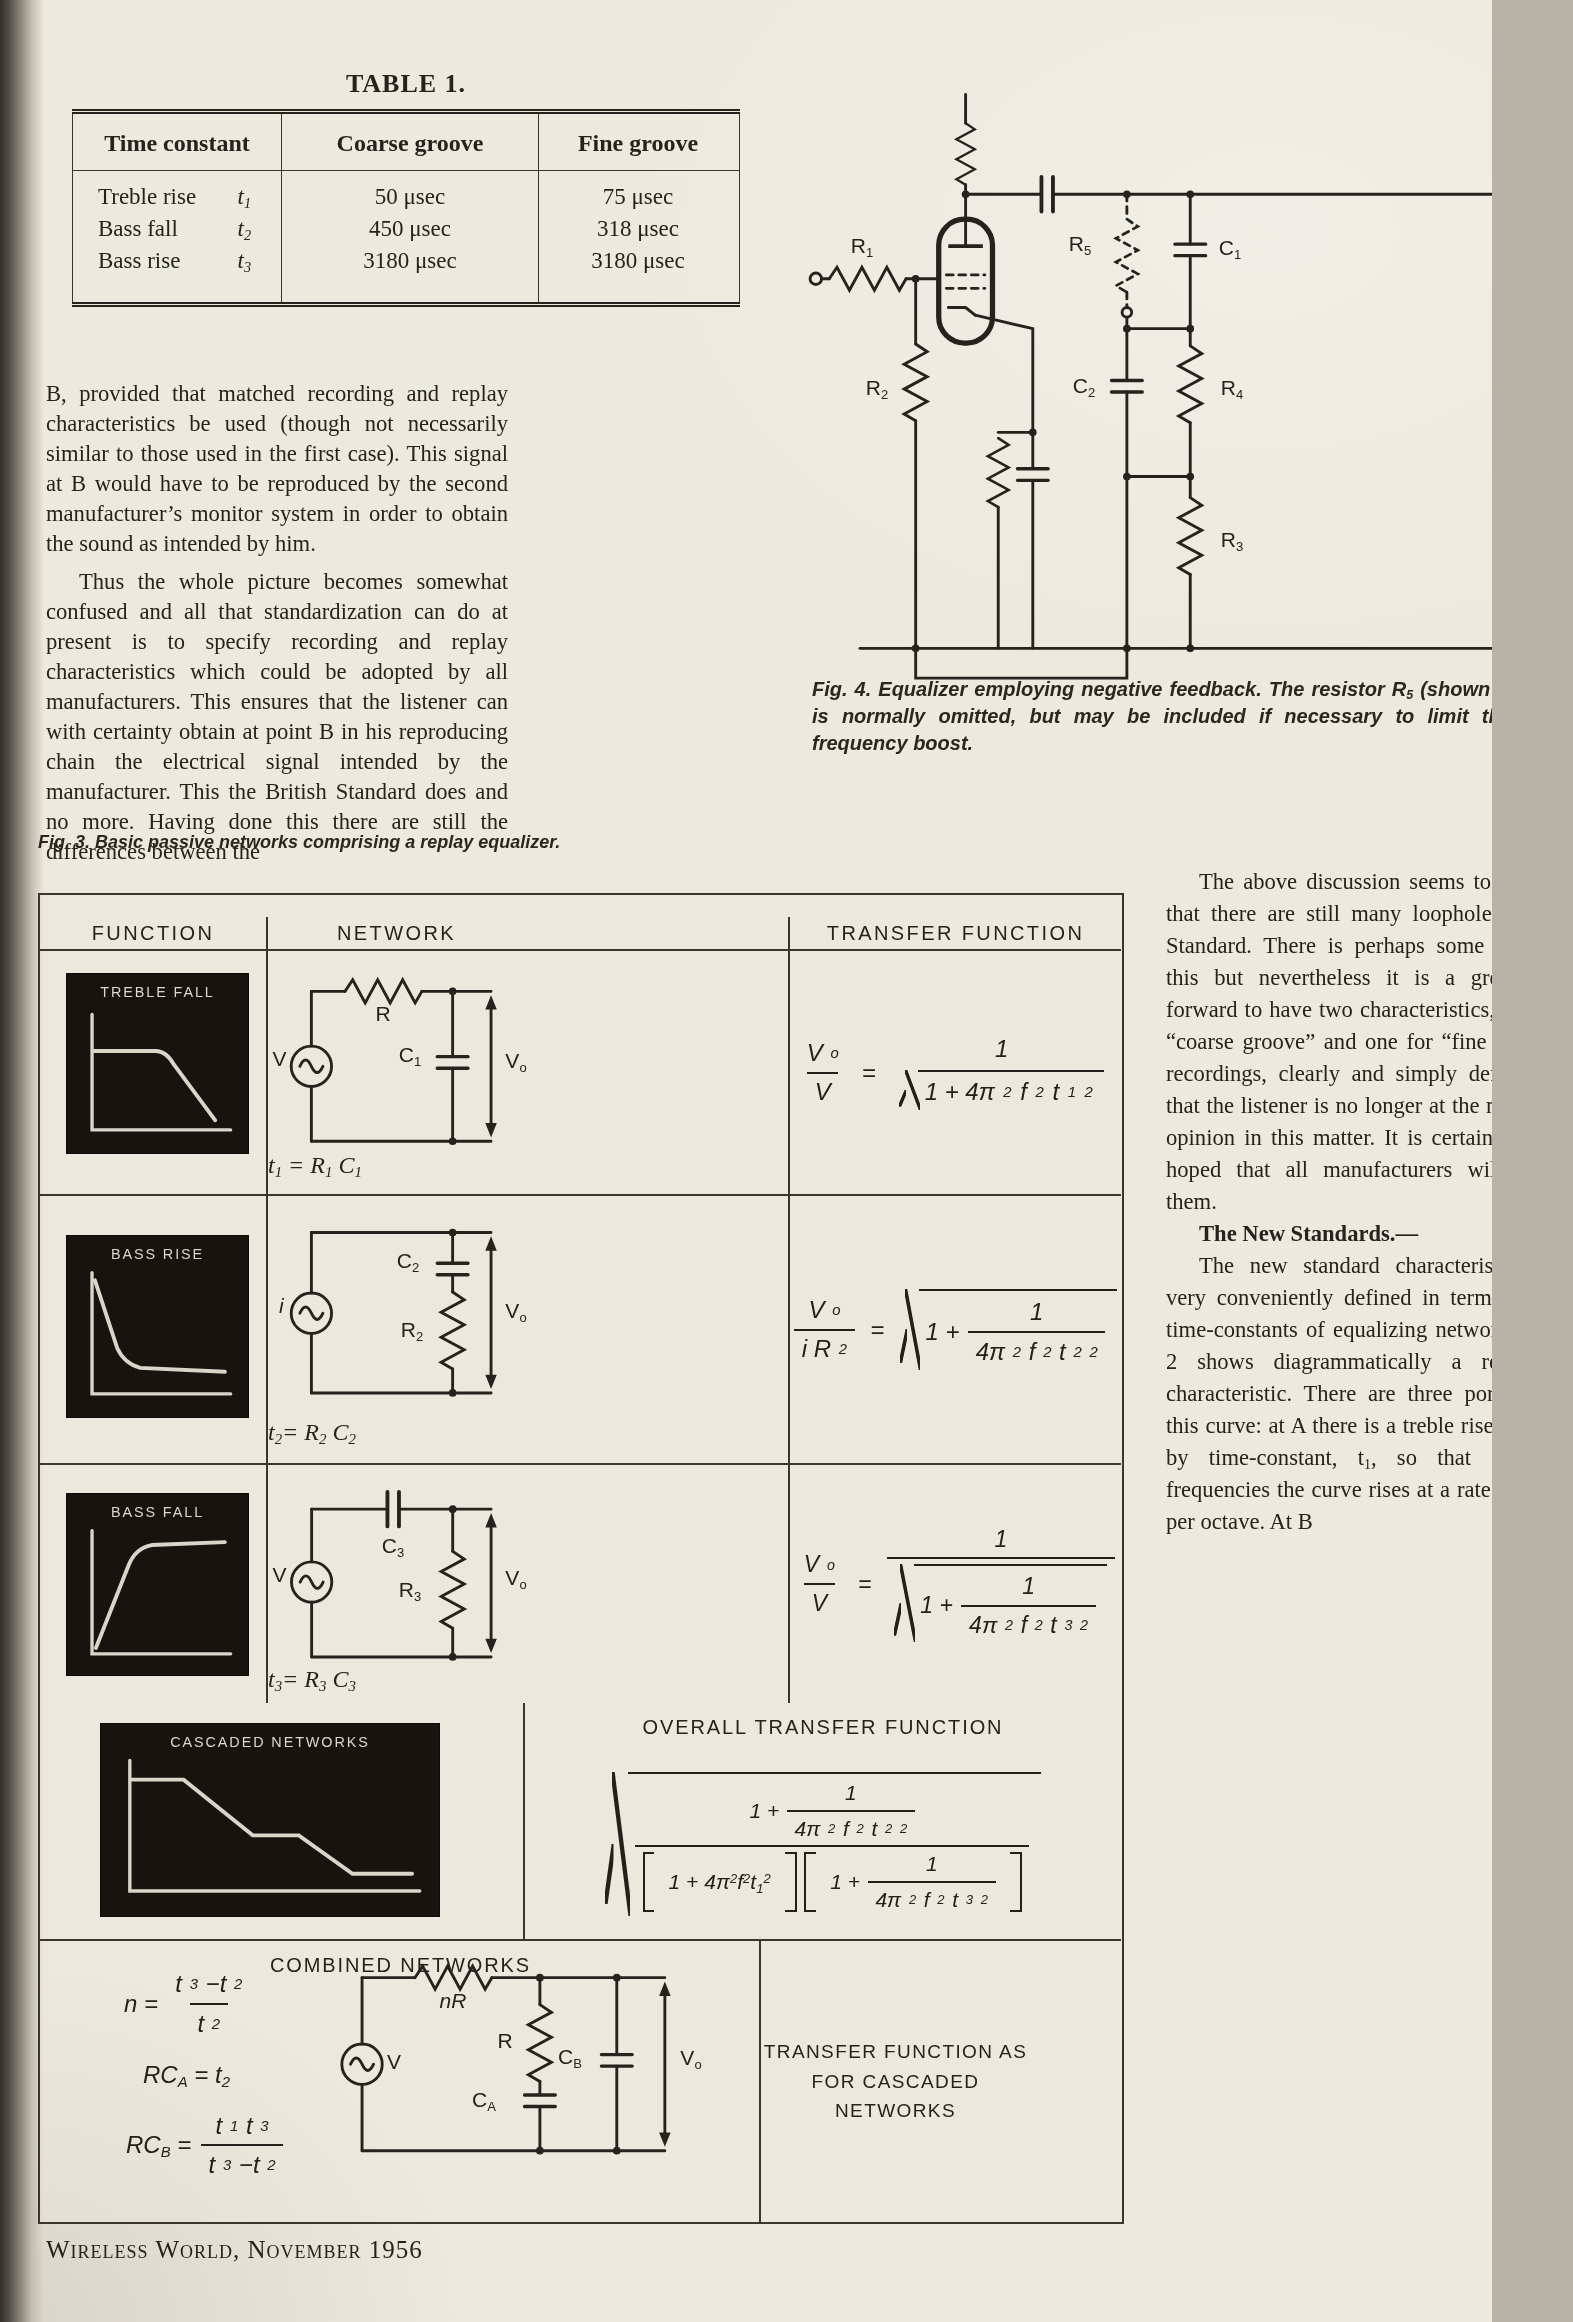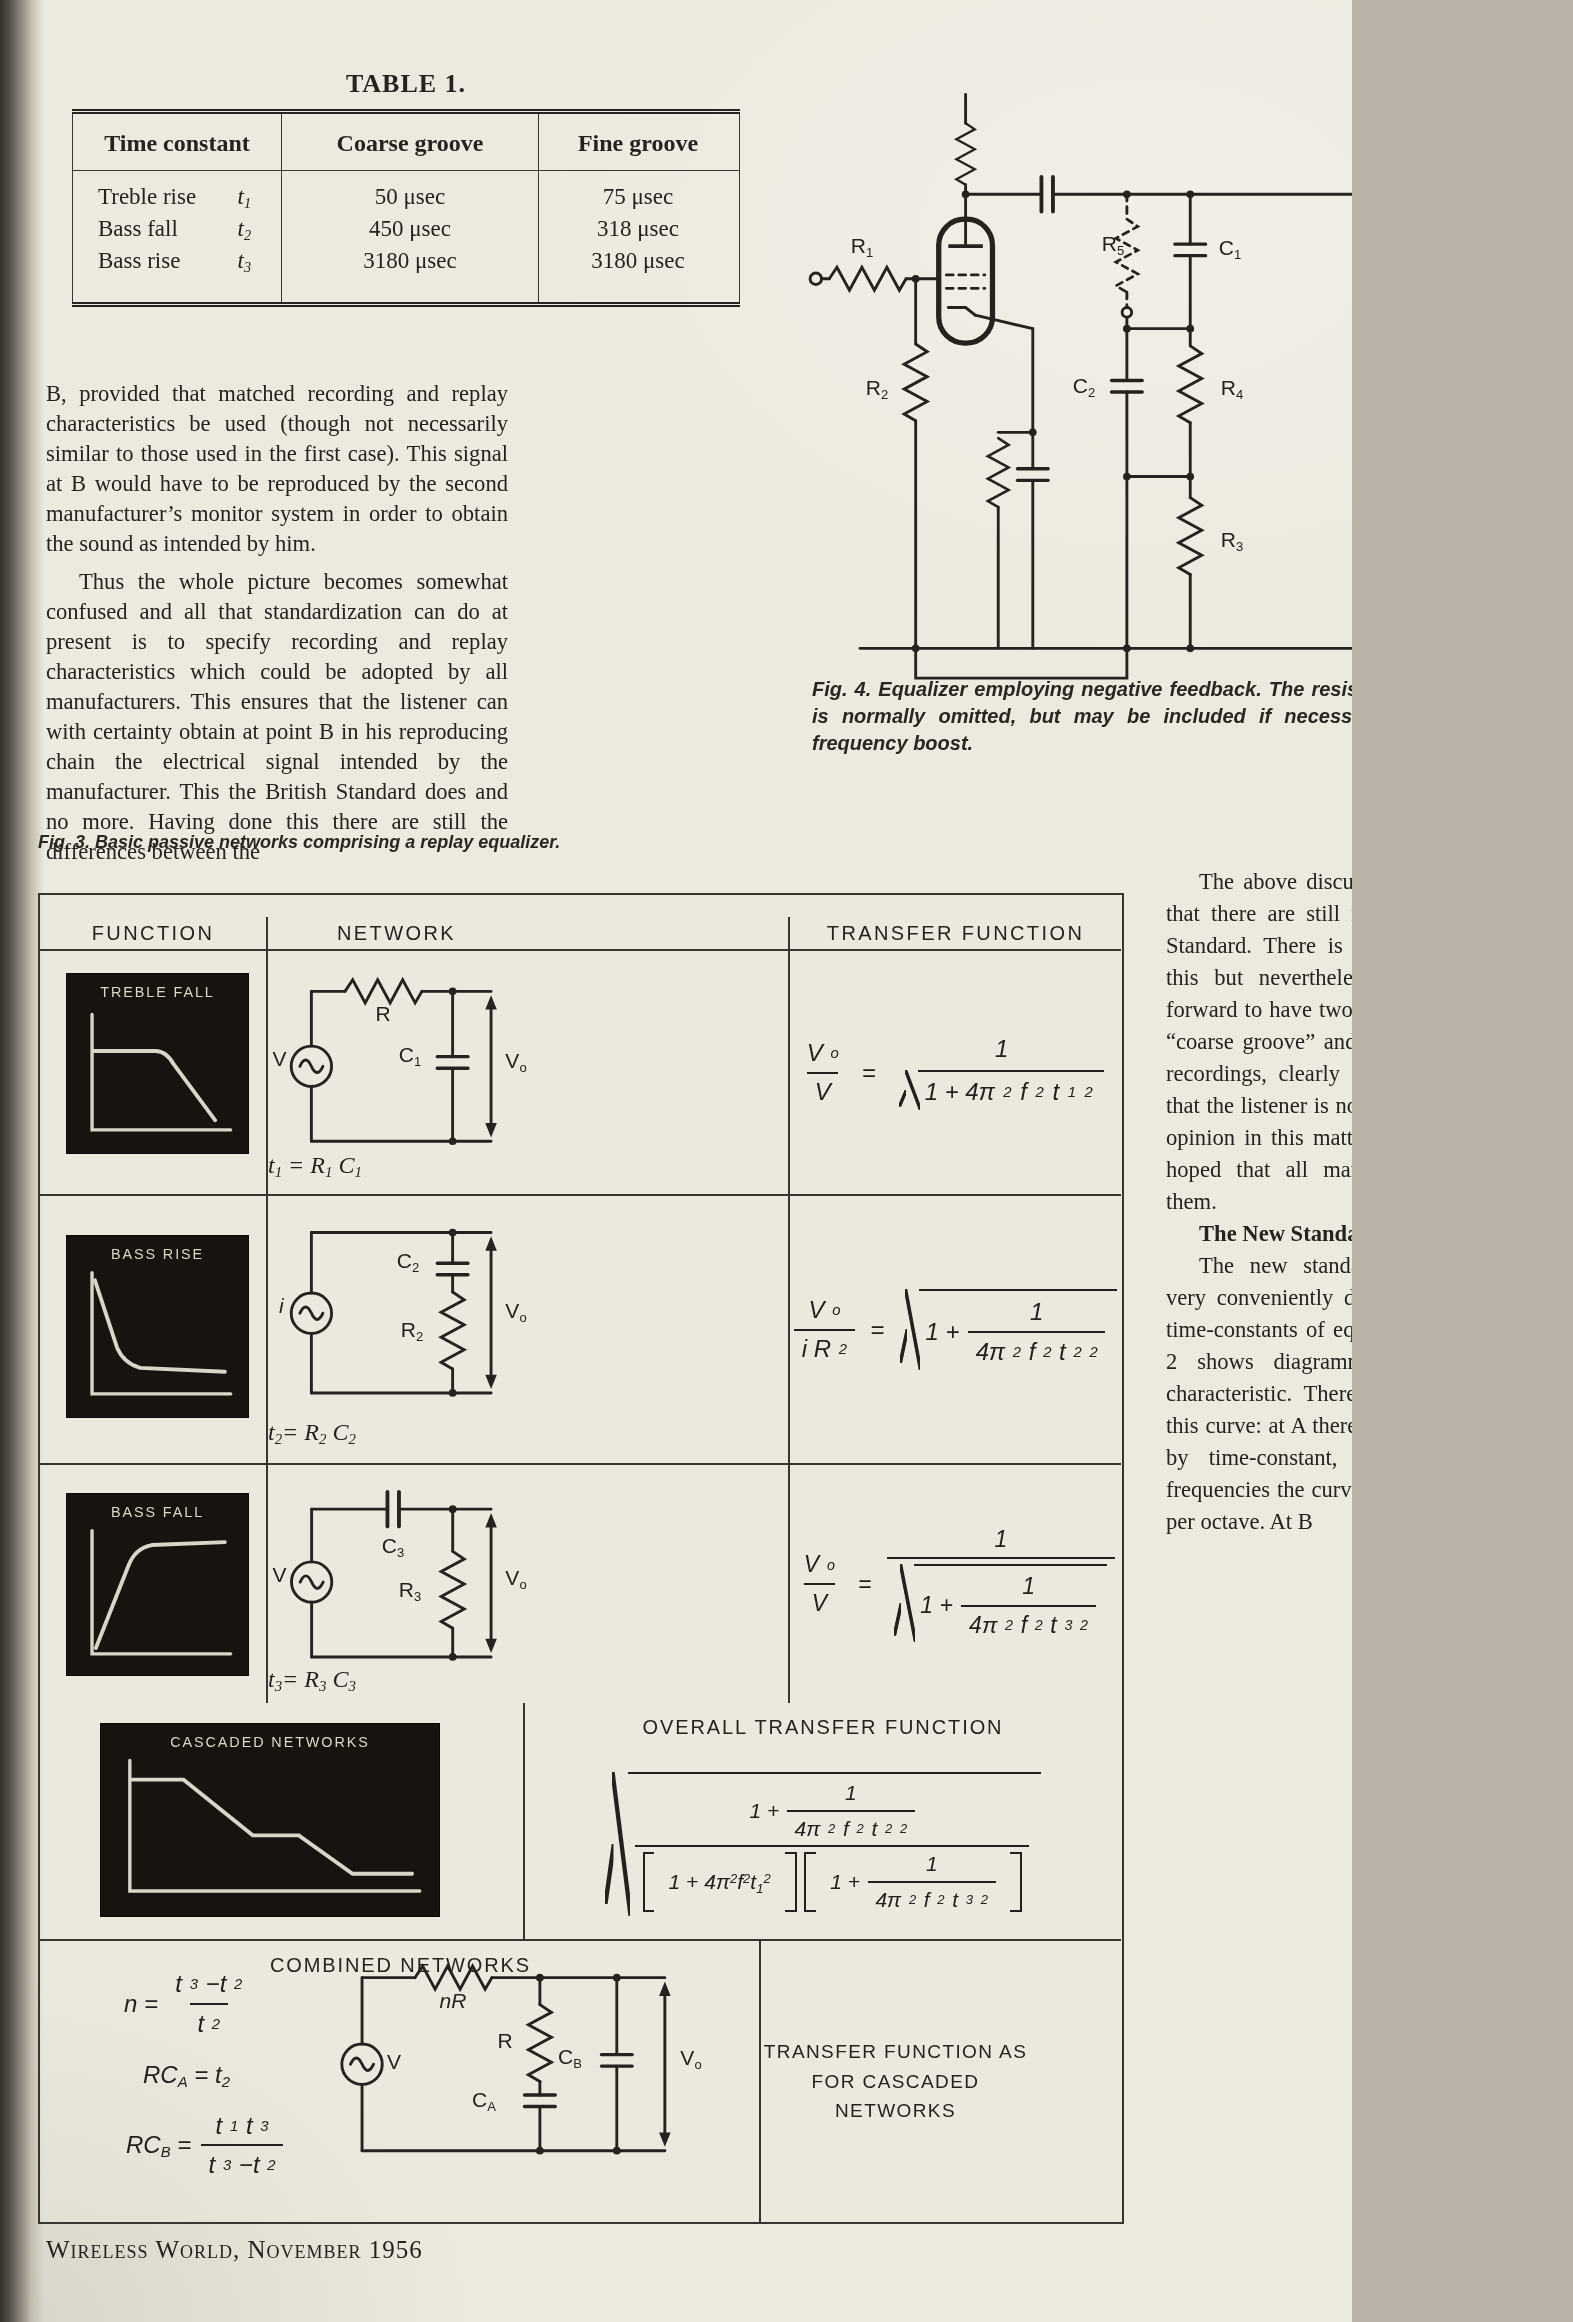--- a/index.html
+++ b/index.html
@@ -1,16 +1,16 @@
 <!DOCTYPE html>
 <html><head>
 <meta charset="utf-8">
 <style>
   html,body{margin:0;padding:0;background:#b8b3a6;}
-  .page{position:relative;width:1352px;height:2323px;background:#ece9de;overflow:hidden;
+  .page{position:relative;width:1492px;height:2323px;background:#ece9de;overflow:hidden;
         font-family:"Liberation Serif",serif;color:#26221d;
         background-image:radial-gradient(1153px 769px at 85% 10%,rgba(255,255,255,0.25),rgba(0,0,0,0) 60%),
                          radial-gradient(865px 672px at 0% 100%,rgba(70,60,45,0.12),rgba(0,0,0,0) 55%);}
   .gutter{position:absolute;left:0;top:0;bottom:0;width:44px;
         background:linear-gradient(90deg,#33302a 0px,#55514a 9.6px,#8d887c 21px,#c2bcae 31px,rgba(236,233,222,0) 44px);}
   
   .t1{position:absolute;left:72px;top:69px;width:668px;}
   .t1-title{text-align:center;font-weight:bold;font-size:26px;letter-spacing:1px;margin-bottom:9.6px;}
   .t1-tbl{border-top:5.8px double #26221d;border-bottom:5.8px double #26221d;}
   .t1-grid{border-left:1.9px solid #3a362f;border-right:1.9px solid #3a362f;}
@@ -242,21 +242,21 @@
           <use href="#dot" x="404" y="438"></use>
         <use href="#dot" x="118" y="232"></use>
           <use href="#dot" x="240" y="392"></use>
         <use href="#dot" x="118" y="617"></use>
           <use href="#dot" x="338" y="617"></use>
           <use href="#dot" x="404" y="617"></use>
       </g>
     </svg>
     <span class="clab" style="left:60px;top:190px">R<sub>1</sub></span>
     <span class="clab" style="left:75px;top:332px">R<sub>2</sub></span>
-    <span class="clab" style="left:311px;top:188px">R<sub>5</sub></span>
+    <span class="clab" style="left:278px;top:188px">R<sub>5</sub></span>
     <span class="clab" style="left:428px;top:192px">C<sub>1</sub></span>
     <span class="clab" style="left:282px;top:330px">C<sub>2</sub></span>
     <span class="clab" style="left:430px;top:332px">R<sub>4</sub></span>
     <span class="clab" style="left:430px;top:484px">R<sub>3</sub></span>
   </figure>
 
   <div class="f4cap figcap">Fig. 4. Equalizer employing negative feedback. The resistor R<sub>5</sub> (shown dotted) is normally omitted, but may be included if necessary to limit the low-frequency boost.</div>
 
 
   <section class="narrowcol bodytext">

